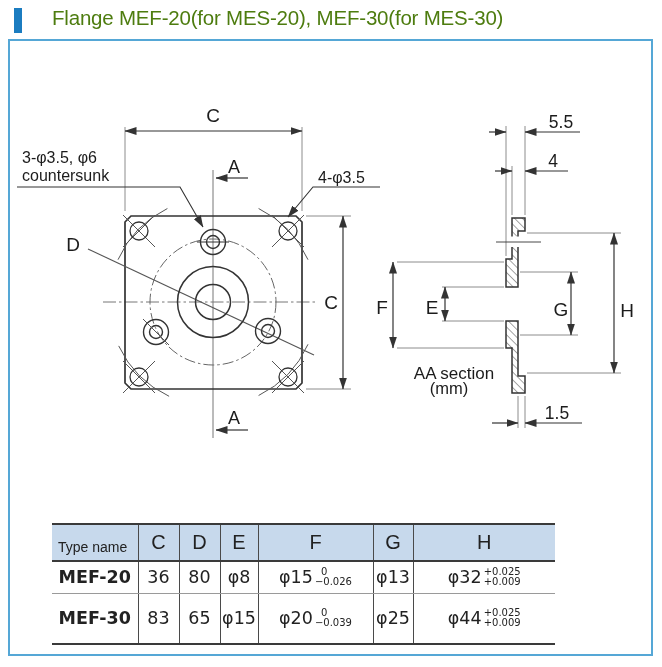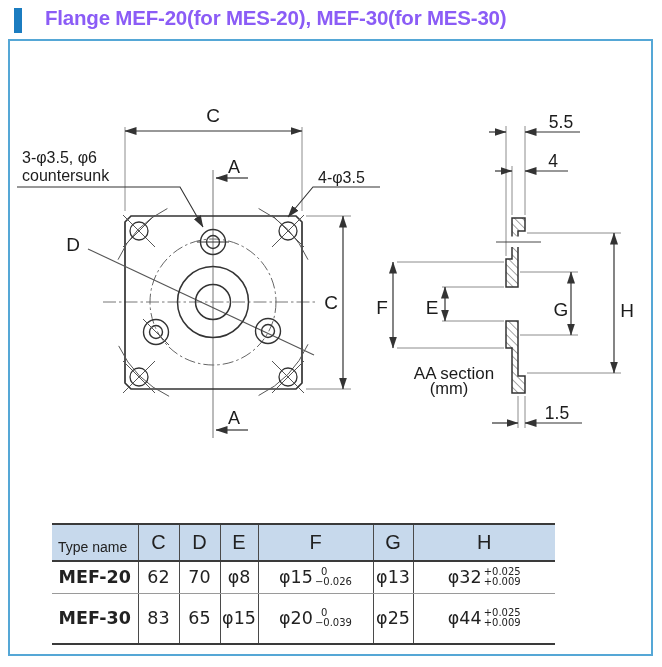--- a/index.html
+++ b/index.html
@@ -10,22 +10,22 @@
     font-family:"Liberation Sans", sans-serif;
     overflow:hidden;
     color:#222;
   }
   .title-bar {
     position:absolute; left:14px; top:8px;
     width:8px; height:25px;
     background:#1b7cc0;
   }
   .page-title {
-    position:absolute; left:45px; top:6px;
-    font-size:20.5px; font-weight:bold; color:#8b5cf6;
+    position:absolute; left:52px; top:6px;
+    font-size:20.5px; font-weight:normal; color:#4d7c0f;
     letter-spacing:-0.2px; white-space:nowrap;
   }
   .frame {
     position:absolute; left:8px; top:39px;
     width:645px; height:617px;
     border:2px solid #55a7d6;
     background:#fff;
   }
   .frame svg { display:block; width:641px; height:613px; }
   svg text { font-family:"Liberation Sans", sans-serif; fill:#1c1c1c; }
@@ -235,22 +235,22 @@
       <th class="dim-h">D</th>
       <th class="dim-h">E</th>
       <th class="dim-h">F</th>
       <th class="dim-h">G</th>
       <th class="dim-h">H</th>
     </tr>
   </thead>
   <tbody>
     <tr>
       <td class="type-c">MEF-20</td>
-      <td>62</td>
-      <td>70</td>
+      <td>36</td>
+      <td>80</td>
       <td>φ8</td>
       <td>
         <span class="valcell">
             <span>φ15</span>
             <span class="tol">
               <span class="indent">0</span>
               <span>−0.026</span>
             </span>
           </span>
       </td>

